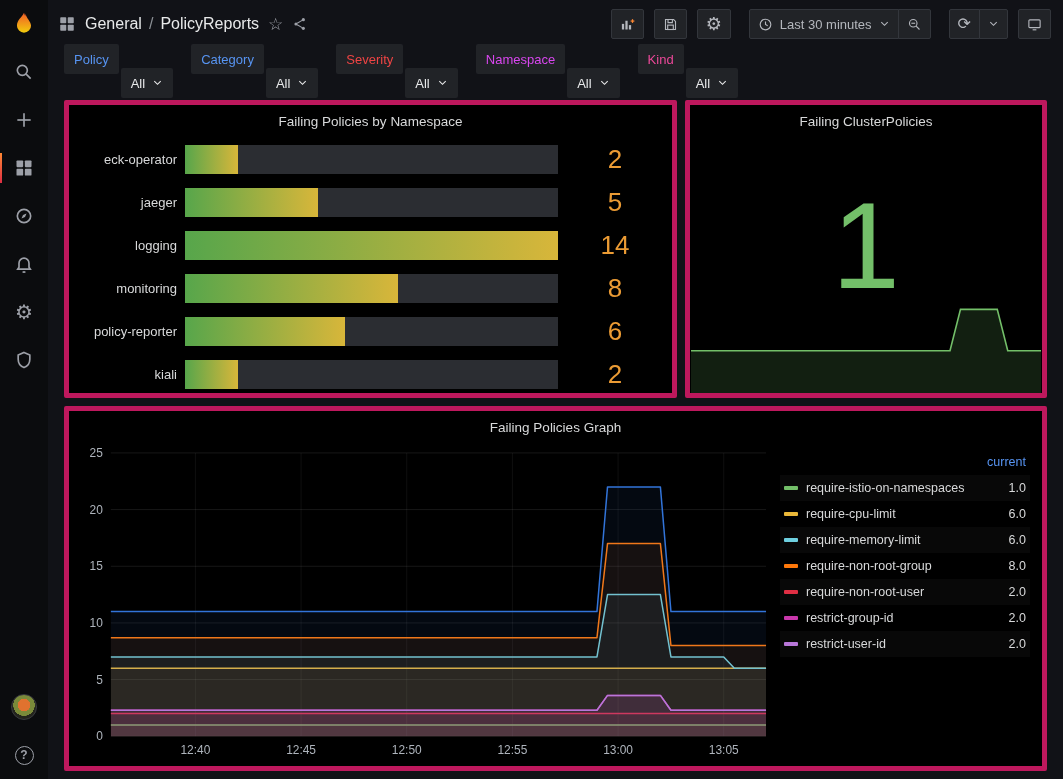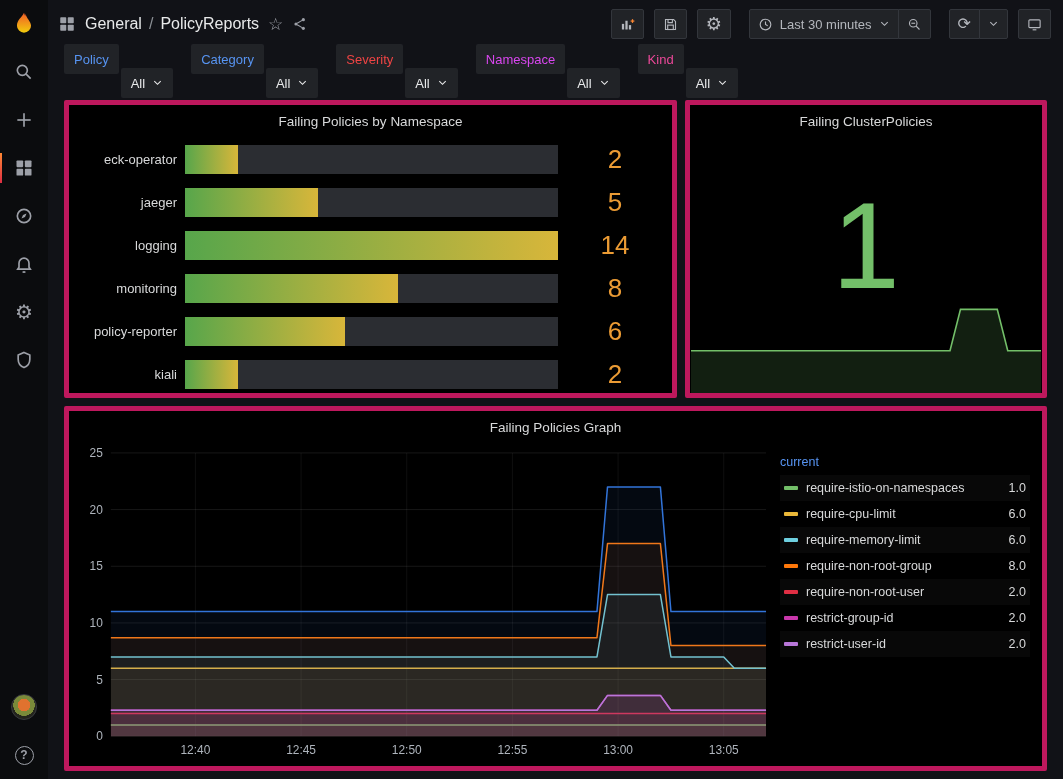--- a/index.html
+++ b/index.html
@@ -75,21 +75,21 @@
   .stat-body { flex:1; display:flex; align-items:flex-start; justify-content:center; position:relative; }
   .stat-value { font-size:122px; font-weight:500; line-height:1; margin-top:48px; }
   .spark-wrap { position:absolute; left:1px; right:1px; bottom:0; height:94px; }
   .spark-wrap svg { width:100%; height:100%; display:block; }
 
   
   .graph-body { flex:1; display:flex; padding:2px 6px 4px 8px; min-height:0; }
   .plot-wrap { flex:1; min-width:0; }
   .plot-wrap svg { width:100%; height:100%; display:block; }
   .legend { width:262px; flex-shrink:0; padding:10px 6px 0 6px; font-size:12.5px; }
-  .legend-header { padding:0 4px 6px 0; font-size:12.5px; cursor:pointer; }
+  .legend-header { text-align:right; padding:0 4px 6px 0; font-size:12.5px; cursor:pointer; }
   .legend-row { display:flex; align-items:center; gap:8px; height:26px; padding:0 4px; cursor:pointer; }
   .legend-row:nth-child(odd) { background:rgba(255,255,255,0.03); }
   .swatch { width:14px; height:4px; border-radius:1px; flex-shrink:0; }
   .legend-name { flex:1; color:#d8d9da; white-space:nowrap; overflow:hidden; }
   .legend-value { min-width:34px; text-align:right; color:#d8d9da; }
 </style>
 </head>
 <body>
 
 <div class="app">

